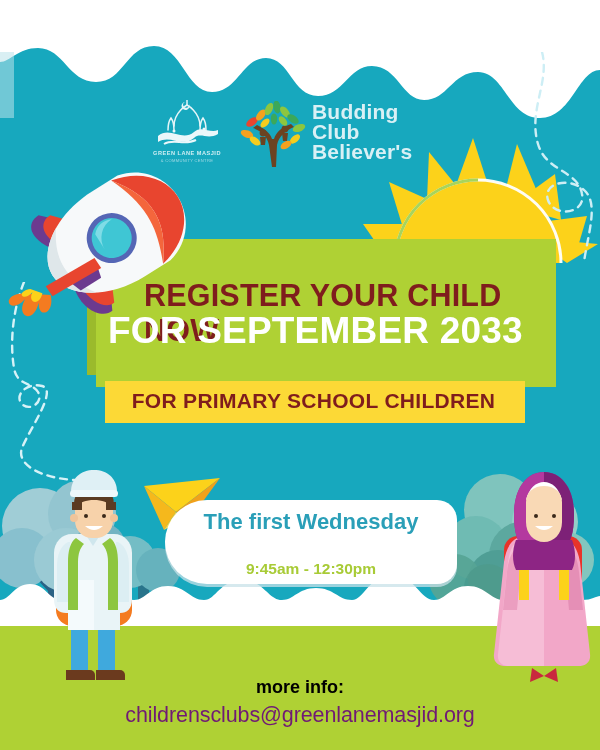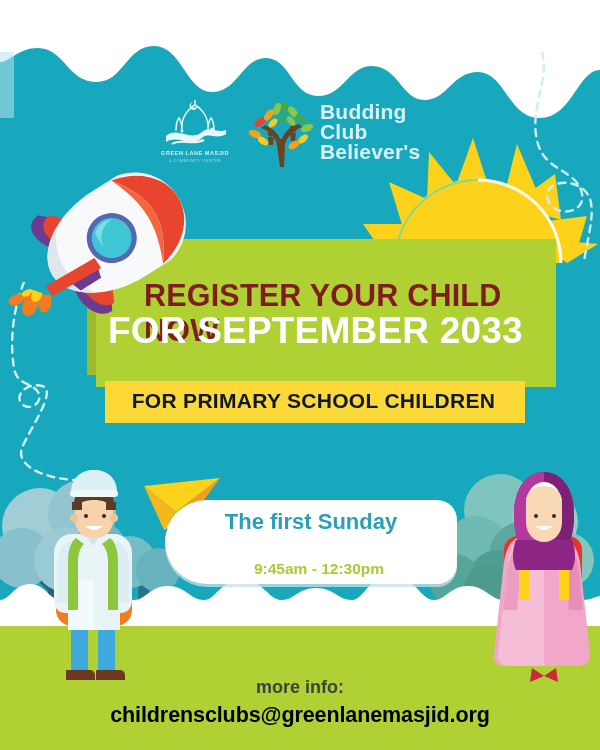--- a/index.html
+++ b/index.html
@@ -50,67 +50,67 @@
   
   #sub-band {
     position:absolute; left:105px; top:381px; width:420px; height:42px;
     background:#fcd936;
   }
   #sub-band .edge {
     position:absolute; right:-8px; top:9px; width:8px; height:42px; background:#17a8be;
   }
   #sub-text {
     position:absolute; left:105px; top:389px; width:417px;
-    text-align:center; color:#0f172a; font-size:21px; font-weight:bold;
+    text-align:center; color:#7f1d1d; font-size:21px; font-weight:bold;
     letter-spacing:0.3px;
   }
 
   
   #sched-banner {
     position:absolute; left:165px; top:500px; width:292px; height:84px;
     background:#ffffff; border-radius:42px 20px 20px 42px;
     box-shadow: 0 3px 0 rgba(200,225,232,0.75);
   }
   #sched-banner::after{
     content:""; position:absolute; right:0px; top:8px; width:26px; height:68px;
     background:#e2eef2; border-radius:0 18px 18px 0; z-index:-1;
   }
   #sched-l1, #sched-l2 {
     position:absolute; left:165px; width:292px; text-align:center;
     color:#2a9fb8; font-size:22px; font-weight:bold;
   }
   #sched-l1 { top:509px; }
   #sched-l2 { top:533px; }
   #sched-time {
-    position:absolute; left:173px; top:560px; width:292px; text-align:center;
+    position:absolute; left:165px; top:560px; width:292px; text-align:center;
     color:#a8cb36; font-size:15.5px; font-weight:bold;
   }
 
   
   #plane-wrap { position:absolute; left:142px; top:474px; width:80px; height:62px; }
 
   
   #bushband { position:absolute; left:0; bottom:124px; width:600px; height:60px; }
   #ground {
     position:absolute; left:0; bottom:0; width:600px; height:124px;
     background:#afd134;
   }
 
   
   #more-info {
     position:absolute; left:0; bottom:52px; width:600px; text-align:center;
-    color:#404040; font-size:18px; font-weight:bold;
+    color:#000000; font-size:18px; font-weight:bold;
   }
   #email {
     position:absolute; left:0; bottom:22px; width:600px; text-align:center;
-    color:#000000; font-size:21.5px; font-weight:bold; letter-spacing:-0.1px;
-  }
-
-  
-  #logos { position:absolute; left:152px; top:100px; width:290px; height:72px; }
+    color:#701a75; font-size:21.5px; font-weight:normal; letter-spacing:-0.1px;
+  }
+
+  
+  #logos { position:absolute; left:144px; top:100px; width:290px; height:72px; }
   #glm-logo { position:absolute; left:0px; top:0px; width:86px; height:72px; }
   #glm-name {
     position:absolute; left:0px; top:50px; width:86px; text-align:center;
     color:#cfeef3; font-size:5.6px; font-weight:bold; letter-spacing:0.5px;
   }
   #glm-sub {
     position:absolute; left:0px; top:58px; width:86px; text-align:center;
     color:#9fd9e4; font-size:4.1px; letter-spacing:0.3px;
   }
   #tree-logo { position:absolute; left:95px; top:1px; width:70px; height:66px; }
@@ -426,19 +426,19 @@
   <div id="plane-wrap">
     <svg width="80" height="62" viewBox="0 0 80 62">
       <polygon points="2,12 78,4 34,38" fill="#fcd21a"></polygon>
       <polygon points="2,12 34,38 22,56" fill="#f5b81c"></polygon>
       <polygon points="34,38 78,4 46,48" fill="#f0a11b"></polygon>
       <polygon points="22,56 34,38 40,46" fill="#fcd94f"></polygon>
     </svg>
   </div>
 
   <div id="sched-banner"></div>
-  <div id="sched-l1">The first Sunday</div>
+  <div id="sched-l1">The first Wednesday</div>
   <div id="sched-time">9:45am - 12:30pm</div>
 
   <div id="more-info">more info:</div>
   <div id="email">childrensclubs@greenlanemasjid.org</div>
 
 </div>
 
 </body></html>

